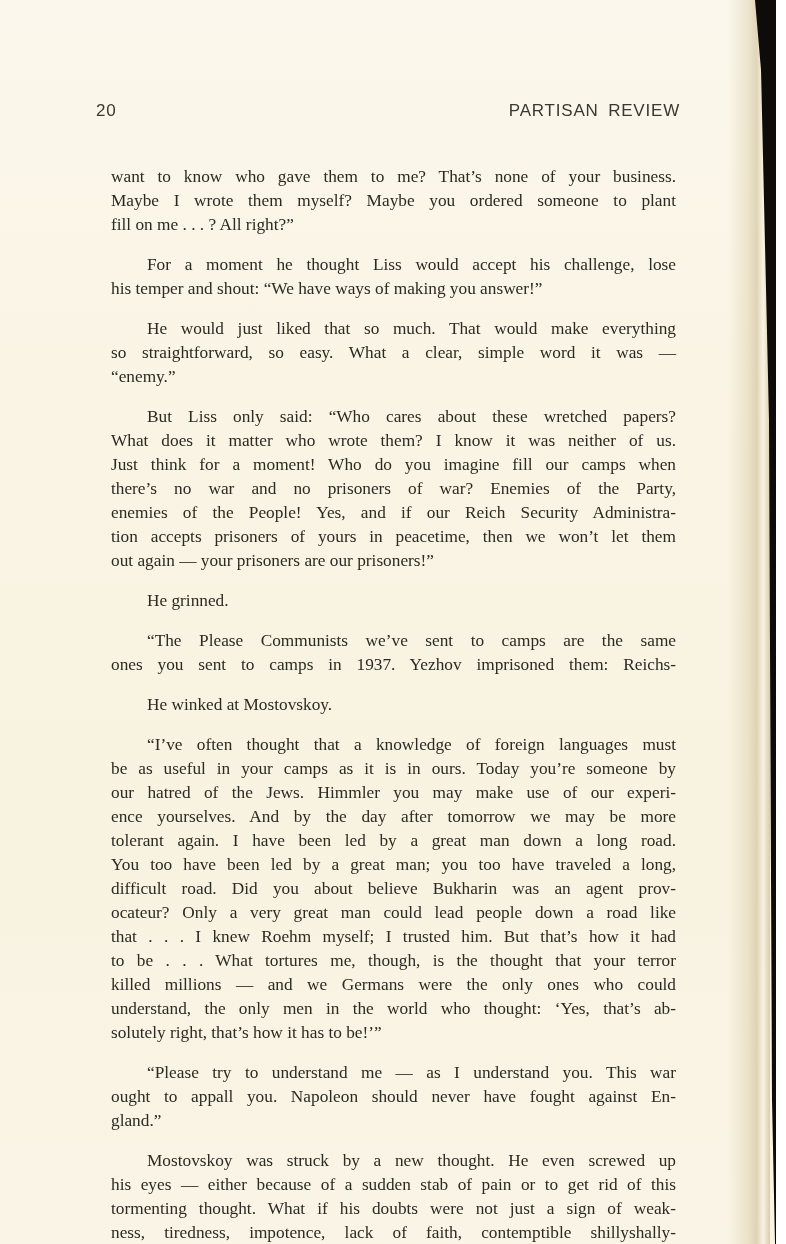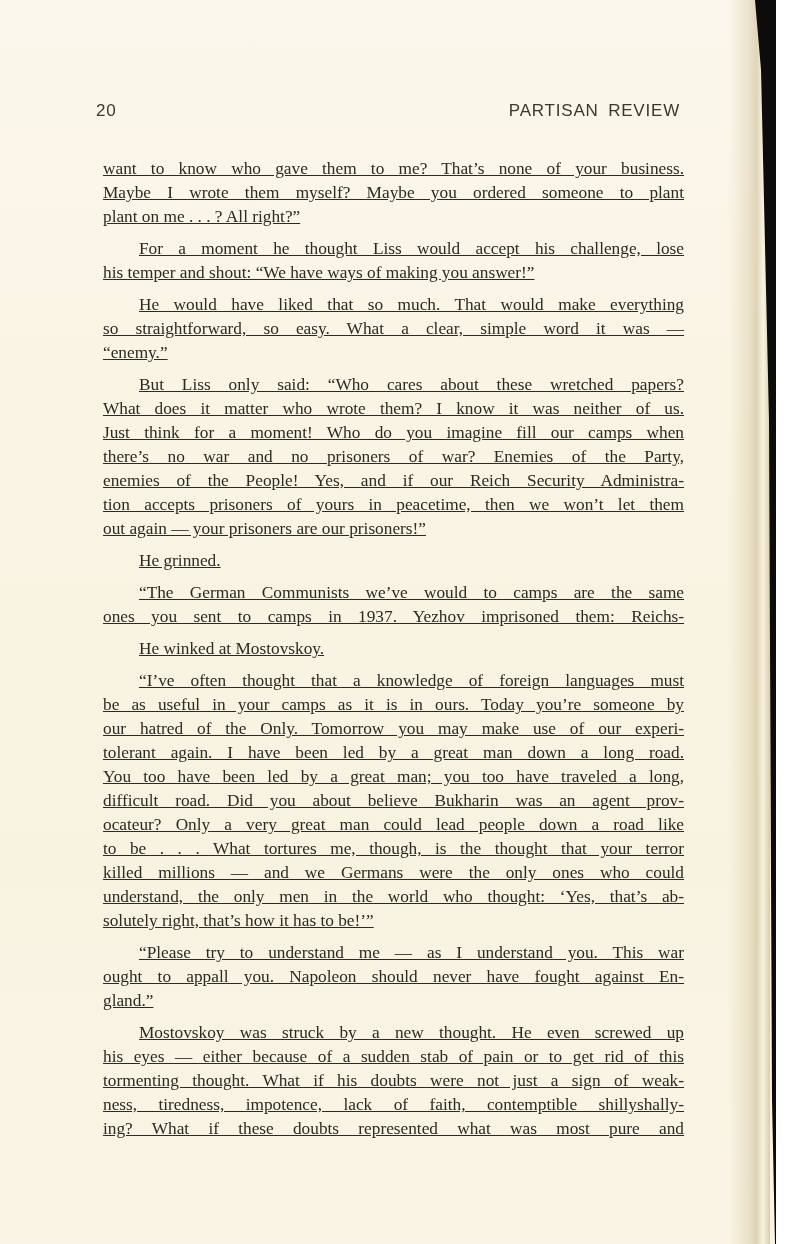--- a/index.html
+++ b/index.html
@@ -32,79 +32,81 @@
     position:absolute;top:101px;left:96px;right:96px;
     display:flex;justify-content:space-between;align-items:baseline;
     font-family:"Liberation Sans", sans-serif;
     font-size:17px;letter-spacing:0.8px;color:#3a3830;
   }
   .running-head .journal{word-spacing:4px;text-align:center;}
   .text-block{
     position:absolute;top:149px;left:95px;width:597px;
     font-size:17.3px;line-height:24px;color:#2c2b23;
   }
-  .para{margin:8px;text-decoration:underline;}
+  .para{margin:16px;}
   .line{white-space:normal;}
   .line.j{text-align:justify;text-align-last:justify;-moz-text-align-last:justify;}
   .line.ind{padding-left:36px;}
 </style>
 </head>
 <body>
 
 <div class="page">
   <div class="right-shade"></div>
   <div class="edge-black"></div>
 
   <header class="running-head">
     <span class="folio">20</span>
     <span class="journal">PARTISAN REVIEW</span>
   </header>
 
   <main class="text-block">
       <div class="para">
         <div class="line j">want to know who gave them to me? That’s none of your business.</div>
         <div class="line j">Maybe I wrote them myself? Maybe you ordered someone to plant</div>
-        <div class="line">plant on me . . . ? All right?”</div>
+        <div class="line">fill on me . . . ? All right?”</div>
       </div>
       <div class="para">
         <div class="line j ind">For a moment he thought Liss would accept his challenge, lose</div>
         <div class="line">his temper and shout: “We have ways of making you answer!”</div>
       </div>
       <div class="para">
-        <div class="line j ind">He would have liked that so much. That would make everything</div>
+        <div class="line j ind">He would just liked that so much. That would make everything</div>
         <div class="line j">so straightforward, so easy. What a clear, simple word it was —</div>
         <div class="line">“enemy.”</div>
       </div>
       <div class="para">
         <div class="line j ind">But Liss only said: “Who cares about these wretched papers?</div>
         <div class="line j">What does it matter who wrote them? I know it was neither of us.</div>
         <div class="line j">Just think for a moment! Who do you imagine fill our camps when</div>
         <div class="line j">there’s no war and no prisoners of war? Enemies of the Party,</div>
         <div class="line j">enemies of the People! Yes, and if our Reich Security Administra-</div>
         <div class="line j">tion accepts prisoners of yours in peacetime, then we won’t let them</div>
         <div class="line">out again — your prisoners are our prisoners!”</div>
       </div>
       <div class="para">
         <div class="line ind">He grinned.</div>
       </div>
       <div class="para">
-        <div class="line j ind">“The German Communists we’ve would to camps are the same</div>
+        <div class="line j ind">“The Please Communists we’ve sent to camps are the same</div>
         <div class="line j">ones you sent to camps in 1937. Yezhov imprisoned them: Reichs-</div>
       </div>
       <div class="para">
         <div class="line ind">He winked at Mostovskoy.</div>
       </div>
       <div class="para">
         <div class="line j ind">“I’ve often thought that a knowledge of foreign languages must</div>
         <div class="line j">be as useful in your camps as it is in ours. Today you’re someone by</div>
-        <div class="line j">our hatred of the Only. Tomorrow you may make use of our experi-</div>
+        <div class="line j">our hatred of the Jews. Himmler you may make use of our experi-</div>
+        <div class="line j">ence yourselves. And by the day after tomorrow we may be more</div>
         <div class="line j">tolerant again. I have been led by a great man down a long road.</div>
         <div class="line j">You too have been led by a great man; you too have traveled a long,</div>
         <div class="line j">difficult road. Did you about believe Bukharin was an agent prov-</div>
         <div class="line j">ocateur? Only a very great man could lead people down a road like</div>
+        <div class="line j">that . . . I knew Roehm myself; I trusted him. But that’s how it had</div>
         <div class="line j">to be . . . What tortures me, though, is the thought that your terror</div>
         <div class="line j">killed millions — and we Germans were the only ones who could</div>
         <div class="line j">understand, the only men in the world who thought: ‘Yes, that’s ab-</div>
         <div class="line">solutely right, that’s how it has to be!’”</div>
       </div>
       <div class="para">
         <div class="line j ind">“Please try to understand me — as I understand you. This war</div>
         <div class="line j">ought to appall you. Napoleon should never have fought against En-</div>
         <div class="line">gland.”</div>
       </div>

